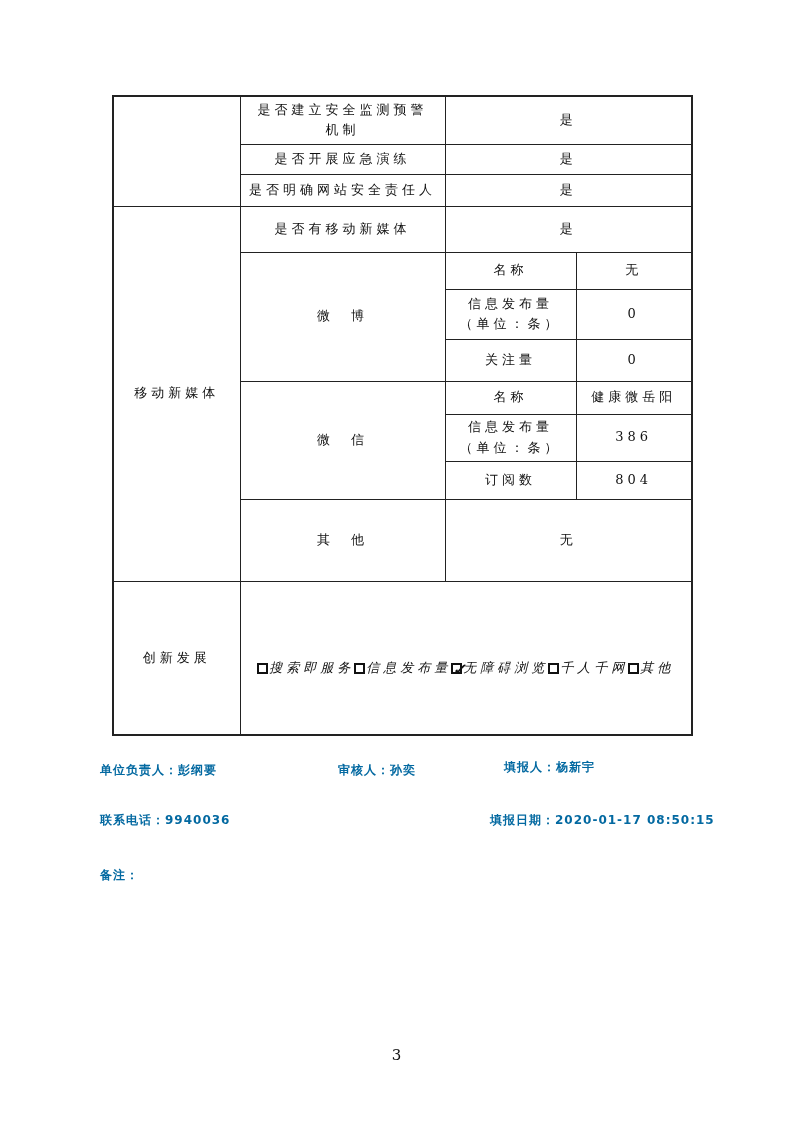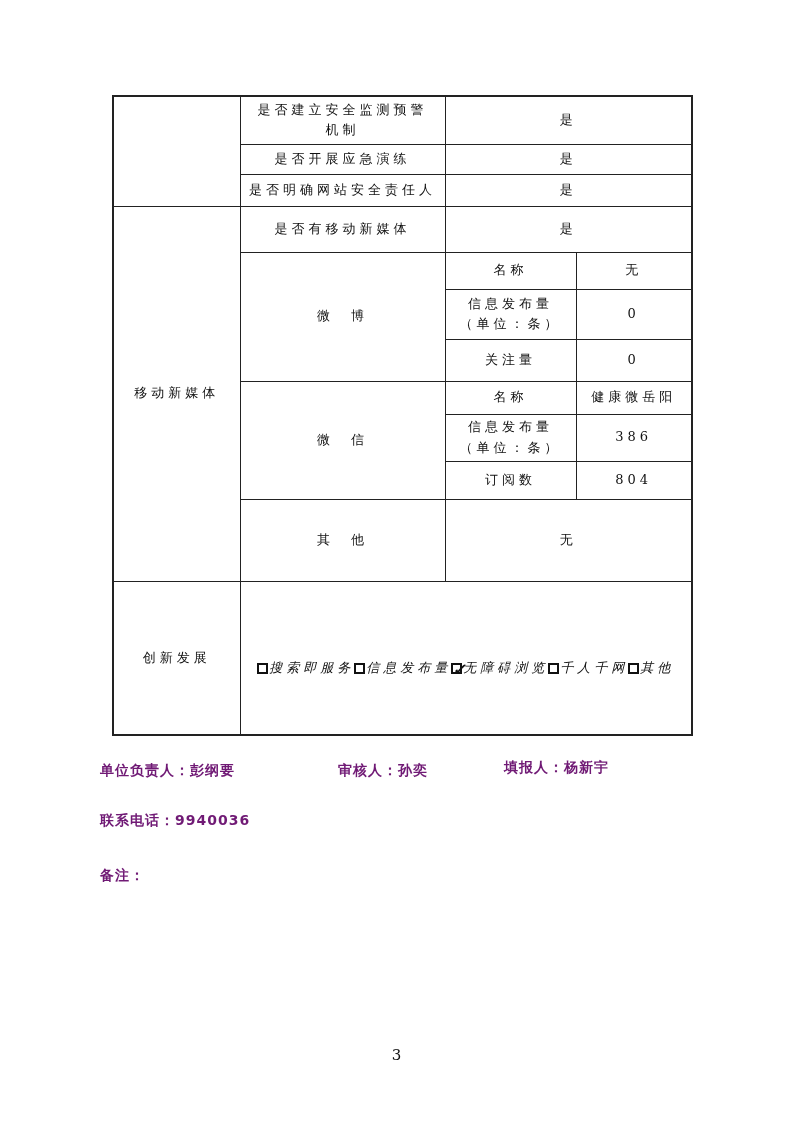--- a/index.html
+++ b/index.html
@@ -58,24 +58,24 @@
     font-size: 16px;
     font-weight: bold;
     color: #111111;
   }
 
   
   .footer-item {
     position: absolute;
     font-family: "DejaVu Sans", "Liberation Sans", sans-serif;
     font-weight: bold;
-    font-size: 14px;
+    font-size: 12px;
     letter-spacing: 1px;
     white-space: nowrap;
-    color: #701a75;
+    color: #0369a1;
   }
   .pos-resp { left: 100px; top: 762px; }
   .pos-review { left: 338px; top: 762px; }
   .pos-prep { left: 504px; top: 759px; }
   .pos-phone { left: 100px; top: 812px; }
   .pos-date { left: 490px; top: 812px; }
   .pos-remarks { left: 100px; top: 867px; }
 
   .pageno {
     position: absolute;
@@ -162,16 +162,17 @@
         <span class="opt"><span class="checkbox"></span><span>搜索即服务</span></span><span class="opt"><span class="checkbox"></span><span>信息发布量</span></span><span class="opt"><span class="checkbox checked"></span><span>无障碍浏览</span></span><span class="opt"><span class="checkbox"></span><span>千人千网</span></span><span class="opt"><span class="checkbox"></span><span>其他</span></span>
       </td>
     </tr>
   </tbody>
     </table>
 
   <div class="footer-item pos-resp">单位负责人：彭纲要</div>
   <div class="footer-item pos-review">审核人：孙奕</div>
   <div class="footer-item pos-prep">填报人：杨新宇</div>
   <div class="footer-item pos-phone">联系电话：9940036</div>
+  <div class="footer-item pos-date">填报日期：2020-01-17 08:50:15</div>
   <div class="footer-item pos-remarks">备注：</div>
 
   <div class="pageno">3</div>
 </div>
 
 </body></html>

